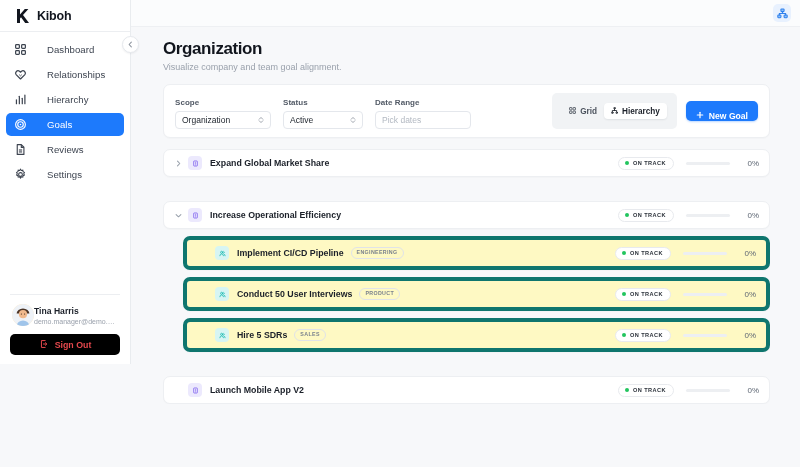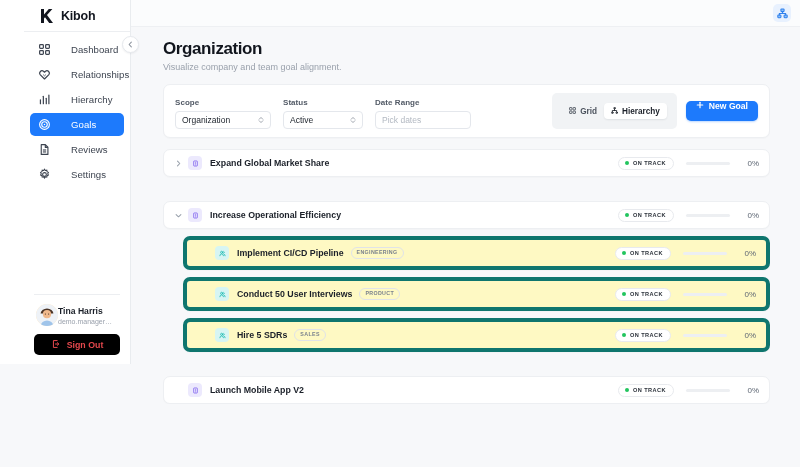--- a/index.html
+++ b/index.html
@@ -12,21 +12,20 @@
   .app { display: flex; width: 800px; height: 467px; position: relative; }
 
   
   .sidebar {
     width: 131px; height: 364px;
     background: #ffffff;
     border-right: 1px solid #e9ecef;
     display: flex; flex-direction: column;
     position: relative;
     flex: 0 0 131px;
-    padding-left: 24px;
   }
   .brand {
     display: flex; align-items: center; gap: 7px;
     padding: 11px 0 11px 14px;
     height: 31px;
   }
   .brand-mark { width: 16px; height: 16px; flex: 0 0 16px; }
   .brand-name {
     font-size: 12.5px; font-weight: bold; color: #12161f; letter-spacing: -0.2px;
   }
@@ -113,21 +112,21 @@
   .segmented {
     display: flex; align-items: center; background: #f1f3f5; border-radius: 5px; padding: 10px; margin-left: 14px;
   }
   .seg {
     display: flex; align-items: center; gap: 4px; height: 16px; padding: 0 7px;
     border-radius: 4px; font-size: 8.2px; color: #4a515c; cursor: pointer; font-weight: bold;
   }
   .seg.active { background: #ffffff; color: #1b2029; box-shadow: 0 1px 2px rgba(16,24,40,0.08); }
 
   .primary-btn {
-    display: flex; align-items: flex-start; gap: 5px; height: 20px; padding: 0 10px;
+    display: flex; align-items: flex-end; gap: 5px; height: 20px; padding: 0 10px;
     background: #1d7afc; border-radius: 5px; color: #ffffff;
     font-size: 8.6px; font-weight: bold; cursor: pointer;
     box-shadow: 0 1px 2px rgba(29,122,252,0.3);
   }
 
   
   .tree { margin-top: 11px; display: flex; flex-direction: column; gap: 24px; }
   .goal-card {
     background: #ffffff; border: 1px solid #edeff2; border-radius: 7px;
     box-shadow: 0 1px 1px rgba(16,24,40,0.02);

